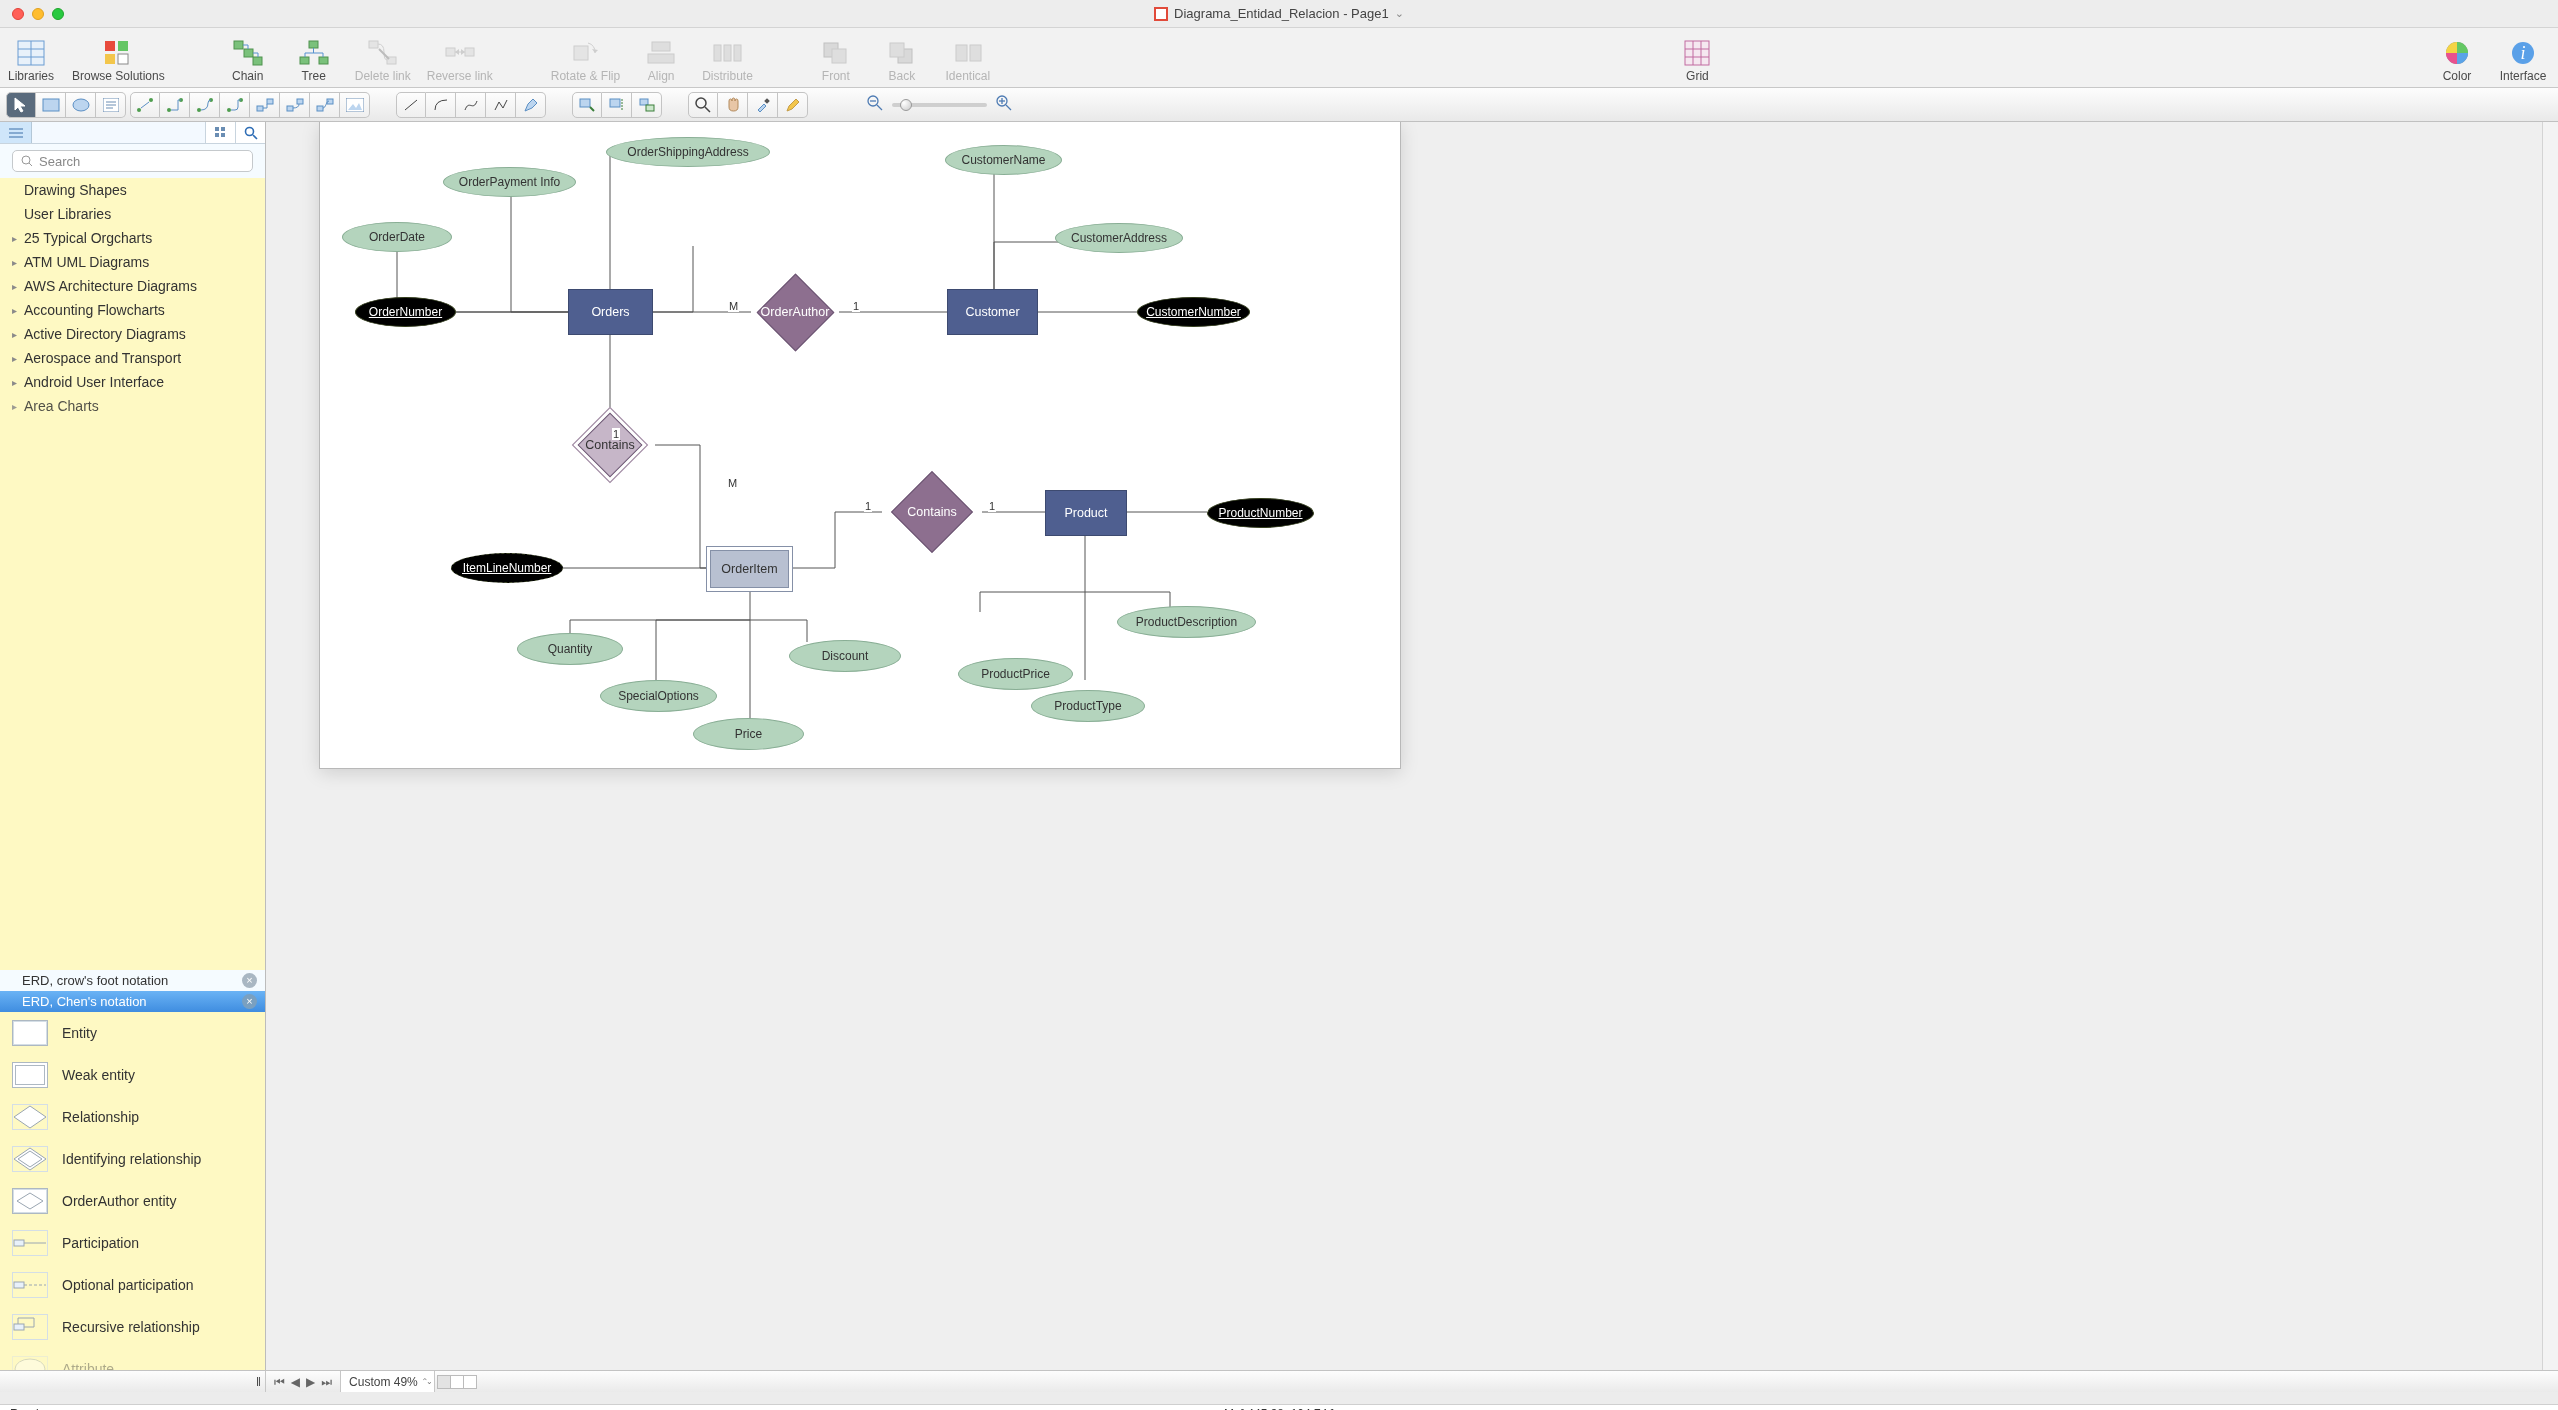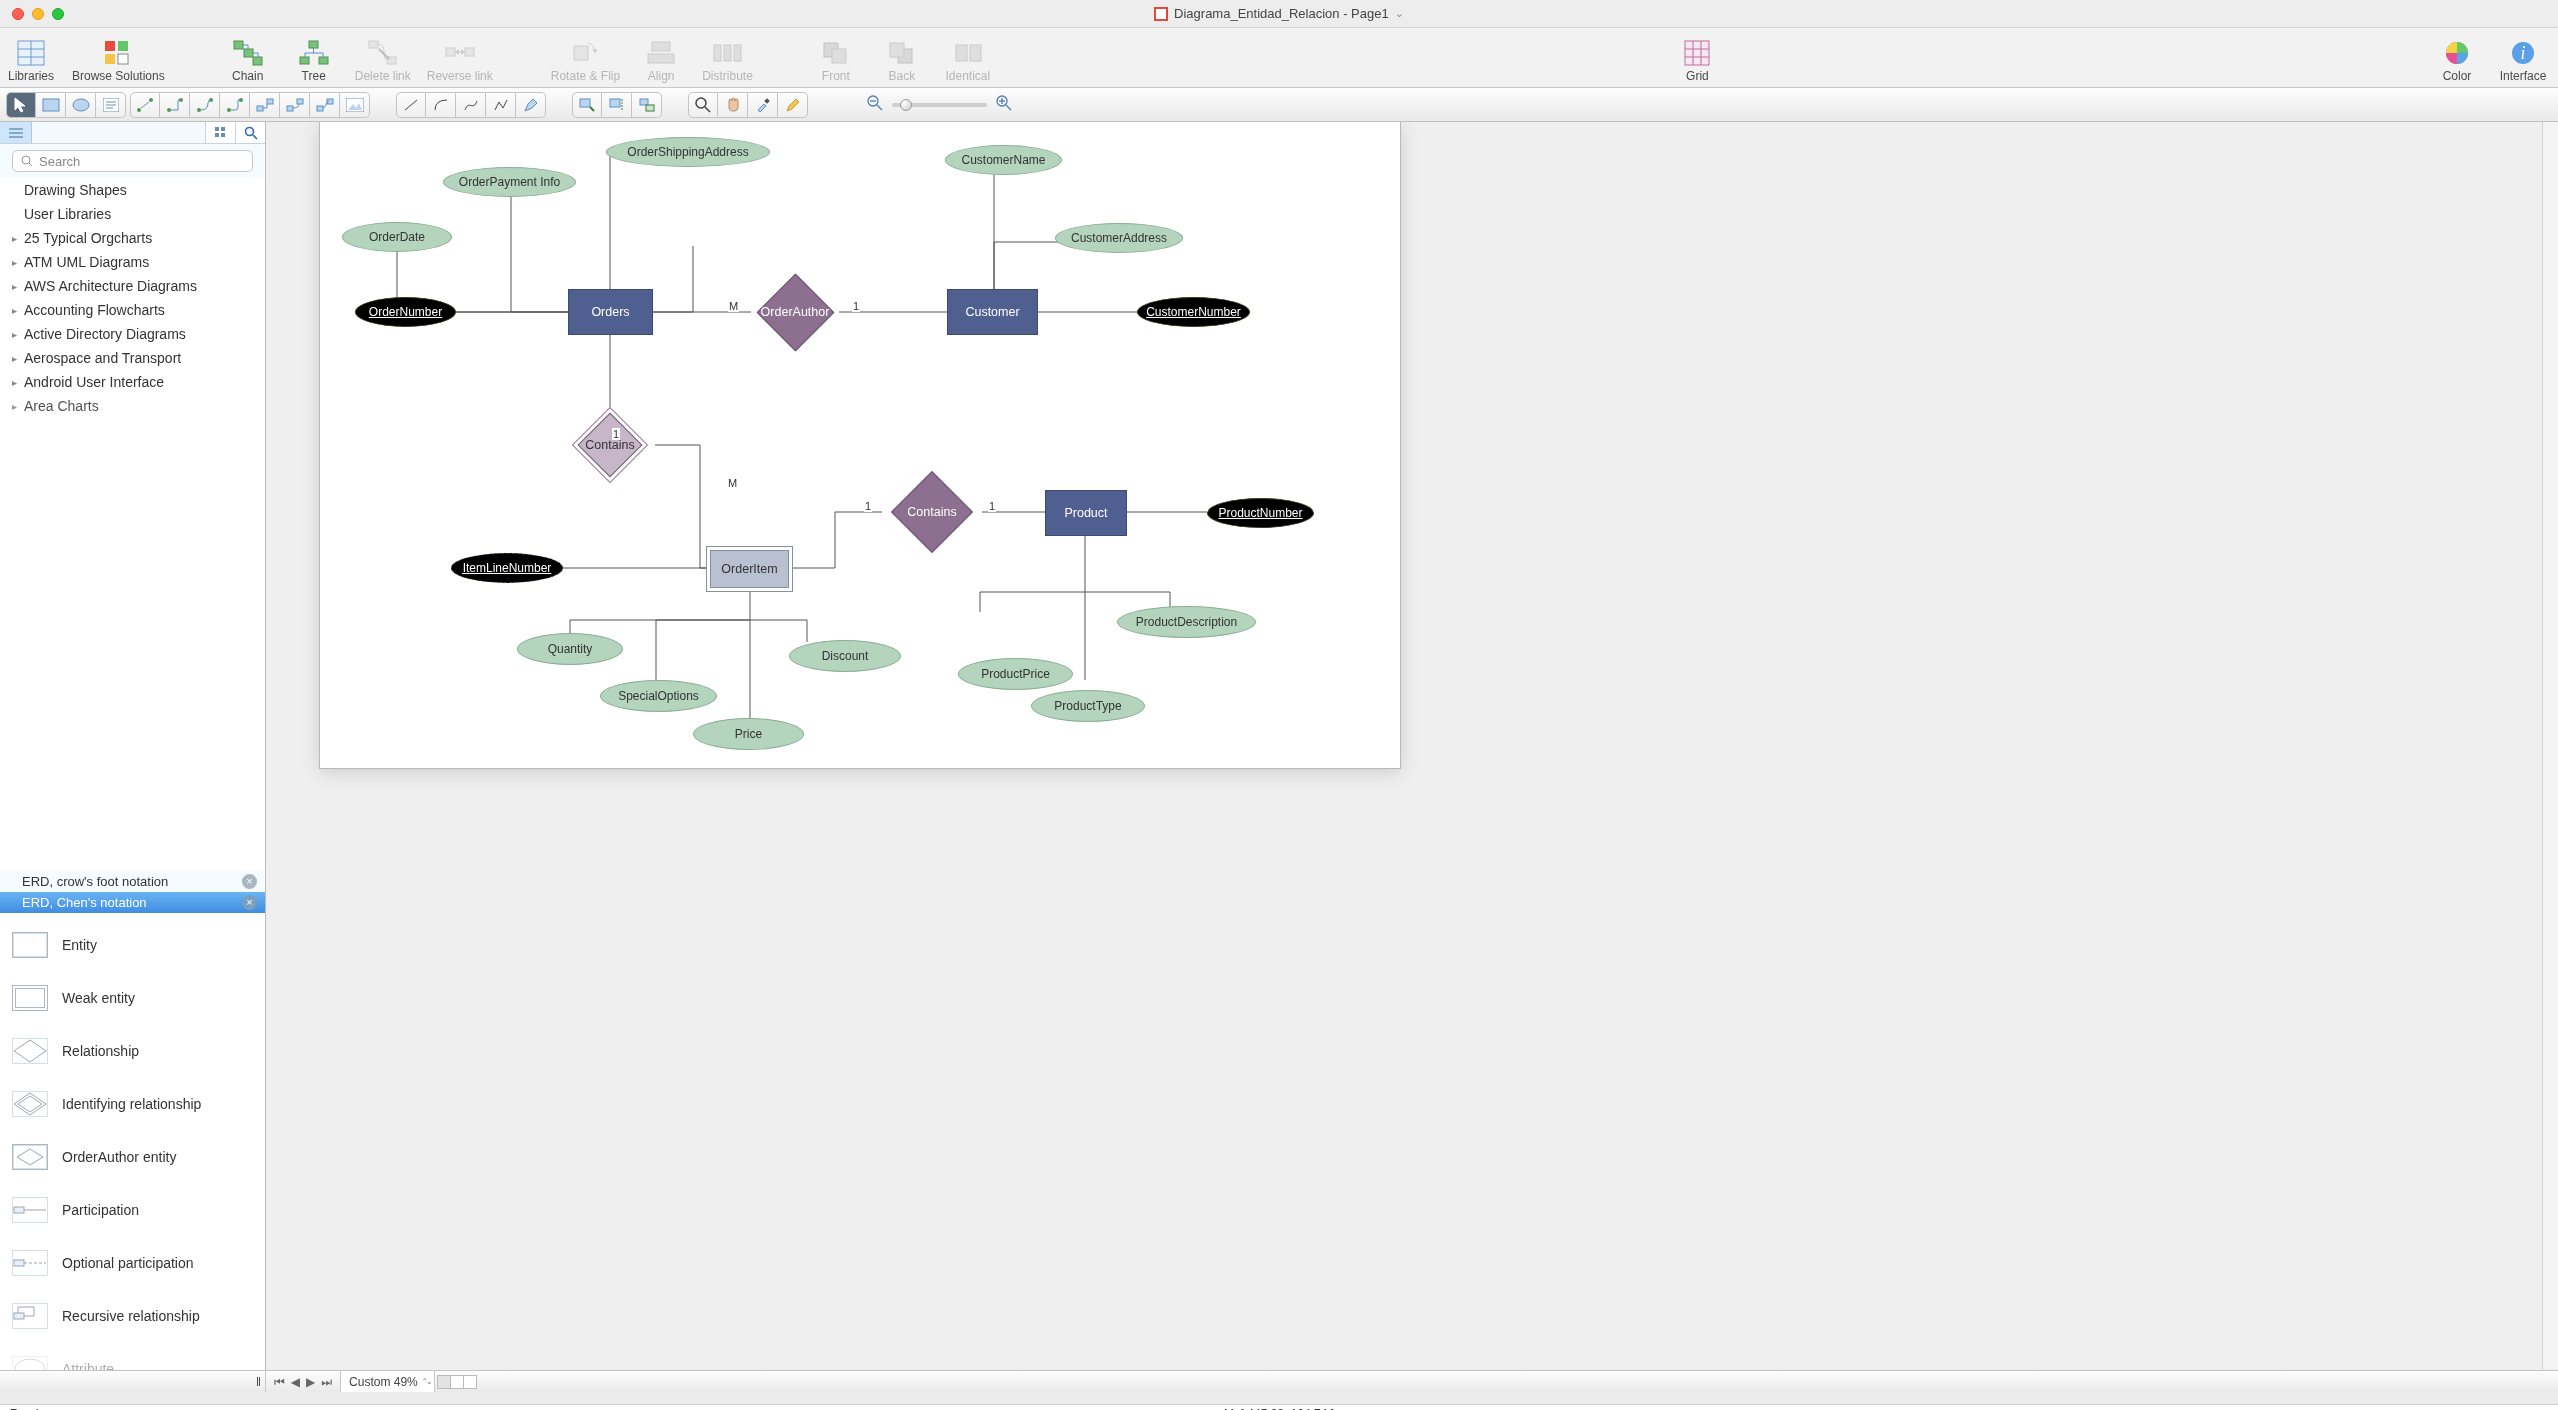--- a/index.html
+++ b/index.html
@@ -94,21 +94,21 @@
     background: radial-gradient(circle at 30% 30%, #fff, #c9c9c9);
     border:1px solid #9a9a9a; border-radius:50%;
   }
 
   
   .body-row {
     display: flex; height: calc(100% - 28px - 60px - 34px - 22px - 18px);
   }
   .sidebar {
     width: 266px; min-width:266px;
-    background: #ffffff;
+    background: #fef9c3;
     border-right: 1px solid #bcbcbc;
     display:flex; flex-direction:column;
   }
   .sb-tabs {
     height: 22px;
     display: flex; align-items: stretch;
     background:#e9f4fb;
     border-bottom: 1px solid #c8d4de;
     position: relative;
   }
@@ -157,21 +157,20 @@
     background:#a9b7c3; color:#fff; font-size:11px;
     display:flex;align-items:center;justify-content:center;line-height:1;
   }
   .notation-row.active .notation-close { background:#7aa0c0; }
 
   .shape-palette { flex:0 0 auto; overflow:hidden; }
   .shape-item {
     display:flex; align-items:center; gap: 14px;
     padding: 8px 12px; font-size: 14px; color:#333;
     cursor: default;
-    margin-top: 11px;
   }
   .shape-thumb {
     width: 36px; height: 26px; flex:0 0 36px;
     border: 1px solid #adb8c2; background: #fff;
     box-shadow: 1px 1px 0 #d4dee6 inset, -1px -1px 0 #d4dee6 inset;
     display:flex;align-items:center;justify-content:center; position:relative;
   }
 
   
   .canvas-area { flex:1; display:flex; position:relative; background:#efefef;}

